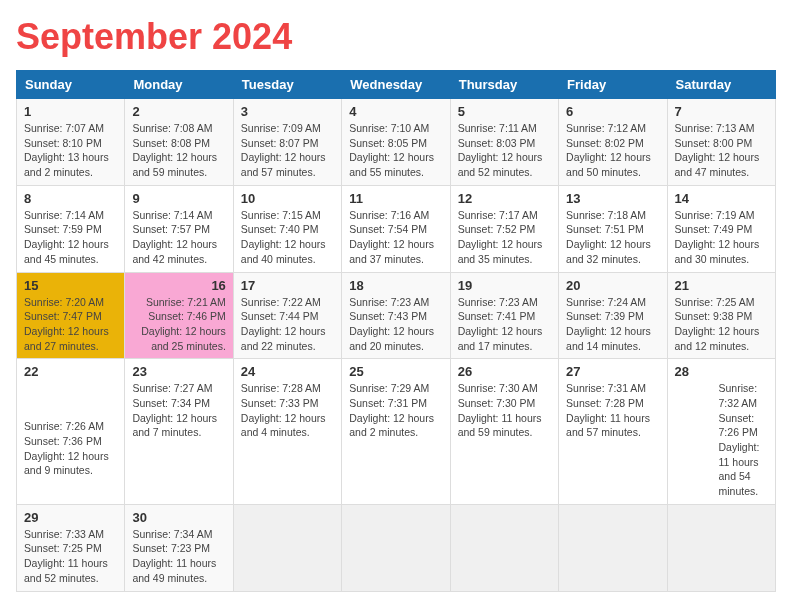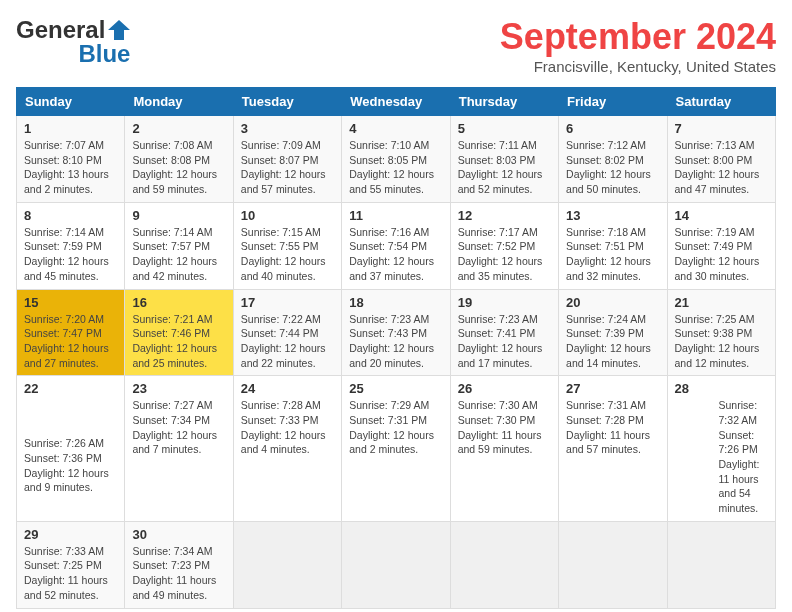--- a/index.html
+++ b/index.html
@@ -74,34 +74,22 @@
       line-height: 1.4;
     }
     .empty-cell {
       background: #f0f0f0 !important;
     }
   </style>
 </head>
 <body>
 
 <div class="header-section">
-  <div class="logo">
-    <div style="display:flex;flex-direction:column;align-items:flex-start;">
-      <div style="display:flex;align-items:center;">
-        <span style="font-size:24px;font-weight:bold;color:#333;">General</span>
-        <svg width="22" height="20" viewBox="0 0 22 20" style="margin-left:3px;">
-          <polygon points="0,10 11,0 22,10 16,10 16,20 6,20 6,10" fill="#1a6faf"></polygon>
-        </svg>
-      </div>
-      <div style="font-size:24px;font-weight:bold;color:#1a6faf;text-align:right;width:100%;margin-top:-4px;">Blue</div>
-    </div>
-  </div>
   <div class="title-section">
     <div class="month-title">September 2024</div>
-    <div class="location">Francisville, Kentucky, United States</div>
   </div>
 </div>
 
 <table class="calendar-table">
   <thead>
     <tr id="header-row">
     <th>Sunday</th>
         <th>Monday</th>
         <th>Tuesday</th>
         <th>Wednesday</th>
@@ -173,21 +161,21 @@
         <td style="background: rgb(255, 255, 255);">
           <span class="day-num">9</span>
           <div class="day-info" style="white-space: pre-line;">Sunrise: 7:14 AM
 Sunset: 7:57 PM
 Daylight: 12 hours
 and 42 minutes.</div>
         </td>
         <td style="background: rgb(255, 255, 255);">
           <span class="day-num">10</span>
           <div class="day-info" style="white-space: pre-line;">Sunrise: 7:15 AM
-Sunset: 7:55 PM
+Sunset: 7:40 PM
 Daylight: 12 hours
 and 40 minutes.</div>
         </td>
         <td style="background: rgb(255, 255, 255);">
           <span class="day-num">11</span>
           <div class="day-info" style="white-space: pre-line;">Sunrise: 7:16 AM
 Sunset: 7:54 PM
 Daylight: 12 hours
 and 37 minutes.</div>
         </td>
@@ -214,21 +202,21 @@
         </td>
       </tr>
       <tr>
         <td style="background: #eab308;">
           <span class="day-num">15</span>
           <div class="day-info" style="white-space: pre-line;">Sunrise: 7:20 AM
 Sunset: 7:47 PM
 Daylight: 12 hours
 and 27 minutes.</div>
         </td>
-        <td style="background: #fde047;">
+        <td style="background: #f9a8d4; text-align: right;">
           <span class="day-num">16</span>
           <div class="day-info" style="white-space: pre-line;">Sunrise: 7:21 AM
 Sunset: 7:46 PM
 Daylight: 12 hours
 and 25 minutes.</div>
         </td>
         <td style="background: rgb(249, 249, 249);">
           <span class="day-num">17</span>
           <div class="day-info" style="white-space: pre-line;">Sunrise: 7:22 AM
 Sunset: 7:44 PM

